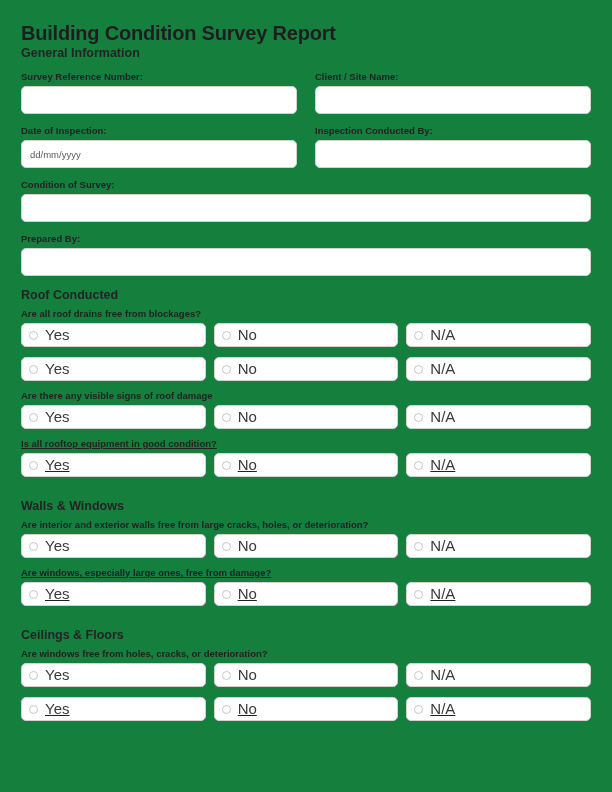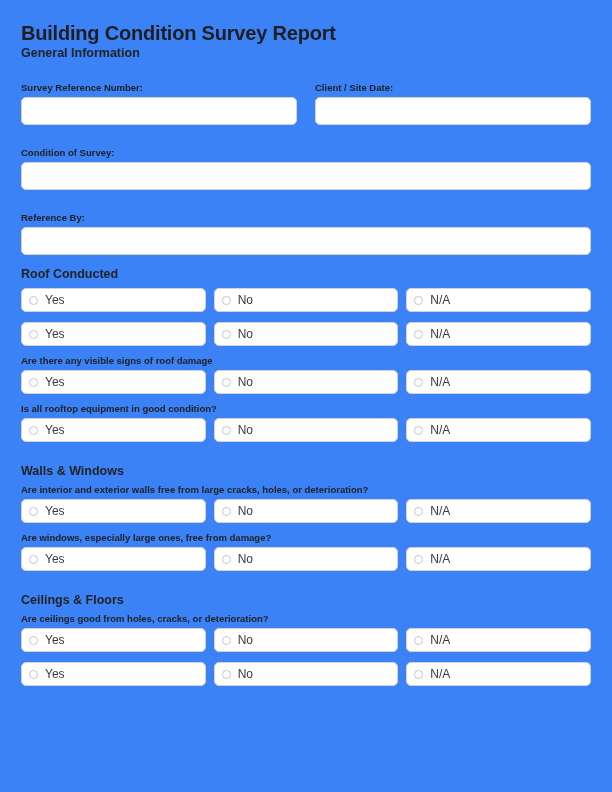--- a/index.html
+++ b/index.html
@@ -2,109 +2,120 @@
 <html><head>
 <meta charset="utf-8">
 <style>
   * { margin: 0; padding: 0; box-sizing: border-box; }
   html, body { background: #ffffff; }
   body {
     width: 612px; height: 792px;
     font-family: "Liberation Sans", sans-serif;
     color: #212123;
   }
-  .page { width: 612px; height: 792px; padding: 20px 21px 0 21px; background: #3b82f6; }
+  .page { width: 612px; height: 792px; padding: 20px 21px 0 21px; background: #15803d; }
 
   .page-title {
     font-size: 20px; font-weight: bold; line-height: 26px;
     color: #1e1e20; letter-spacing: -0.2px;
   }
 
   .section-heading {
     font-size: 12.5px; font-weight: bold; line-height: 14px; color: #232325;
   }
   .general-section .section-heading { }
 
-  .field-row { display: flex; gap: 18px; margin-top: 23px; }
+  .field-row { display: flex; gap: 18px; margin-top: 12px; }
   .field { flex: 1; min-width: 0; }
   .field-label, .q-label {
     display: block;
     font-size: 9.5px; font-weight: bold; line-height: 10px;
     color: #212123; margin-bottom: 4px;
   }
   .text-input {
     display: block; width: 100%; height: 28px;
     border: 1px solid #d3d3d6; border-radius: 5px;
     background: #ffffff; padding: 0 8px;
     font-family: "Liberation Sans", sans-serif; font-size: 9.5px; color: #212123;
     outline: none;
   }
   .text-input::placeholder { color: #5a5a5c; opacity: 1; }
 
   .q-section { margin-top: 22px; }
   .q-section.first { margin-top: 12px; }
   .q-section .section-heading { margin-bottom: 7px; }
   .question { margin-bottom: 10px; }
-  .question:last-child { margin-bottom: 0; }
+  .question:last-child { margin-bottom: 0; text-decoration: underline; }
   .options { display: flex; gap: 8px; }
   .option-box {
     flex: 1; min-width: 0; height: 24px;
     border: 1px solid #d3d3d6; border-radius: 5px;
     background: #ffffff;
     display: flex; align-items: center; gap: 7px;
     padding: 0 8px 0 7px; cursor: pointer;
   }
   .radio {
     width: 9px; height: 9px; flex: 0 0 auto;
     border: 1px solid #c6c6c9; border-radius: 50%; background: #ffffff;
   }
-  .option-label { font-size: 12px; line-height: 10px; color: #39393b; }
+  .option-label { font-size: 15px; line-height: 10px; color: #39393b; }
 </style>
 </head>
 <body>
 
 <div class="page">
 
   <h1 class="page-title">Building Condition Survey Report</h1>
 
   <section class="general-section">
     <h2 class="section-heading">General Information</h2>
 
     <div class="field-row">
       <div class="field">
         <label class="field-label">Survey Reference Number:</label>
         <input type="text" class="text-input" style="">
       </div>
       <div class="field">
-        <label class="field-label">Client / Site Date:</label>
-        <input type="text" class="text-input" style="">
-      </div>
-    </div>
-
+        <label class="field-label">Client / Site Name:</label>
+        <input type="text" class="text-input" style="">
+      </div>
+    </div>
+
+    <div class="field-row">
+      <div class="field">
+        <label class="field-label">Date of Inspection:</label>
+        <input type="text" class="text-input" placeholder="dd/mm/yyyy" style="">
+      </div>
+      <div class="field">
+        <label class="field-label">Inspection Conducted By:</label>
+        <input type="text" class="text-input" style="">
+      </div>
+    </div>
 
     <div class="field-row">
       <div class="field">
         <label class="field-label">Condition of Survey:</label>
         <input type="text" class="text-input" style="">
       </div>
     </div>
 
     <div class="field-row">
       <div class="field">
-        <label class="field-label">Reference By:</label>
+        <label class="field-label">Prepared By:</label>
         <input type="text" class="text-input" style="">
       </div>
     </div>
   </section>
 
   <div id="question-sections">
   <section class="q-section first">
     <h2 class="section-heading">Roof Conducted</h2>
     <div class="questions">
   <div class="question">
+    <div class="q-label">Are all roof drains free from blockages?</div>
     <div class="options">
   <label class="option-box">
     <span class="radio"></span>
     <span class="option-label">Yes</span>
   </label>
 
   <label class="option-box">
     <span class="radio"></span>
     <span class="option-label">No</span>
   </label>
@@ -219,21 +230,21 @@
   </label>
 </div>
   </div>
 </div>
   </section>
 
   <section class="q-section">
     <h2 class="section-heading">Ceilings &amp; Floors</h2>
     <div class="questions">
   <div class="question">
-    <div class="q-label">Are ceilings good from holes, cracks, or deterioration?</div>
+    <div class="q-label">Are windows free from holes, cracks, or deterioration?</div>
     <div class="options">
   <label class="option-box">
     <span class="radio"></span>
     <span class="option-label">Yes</span>
   </label>
 
   <label class="option-box">
     <span class="radio"></span>
     <span class="option-label">No</span>
   </label>

